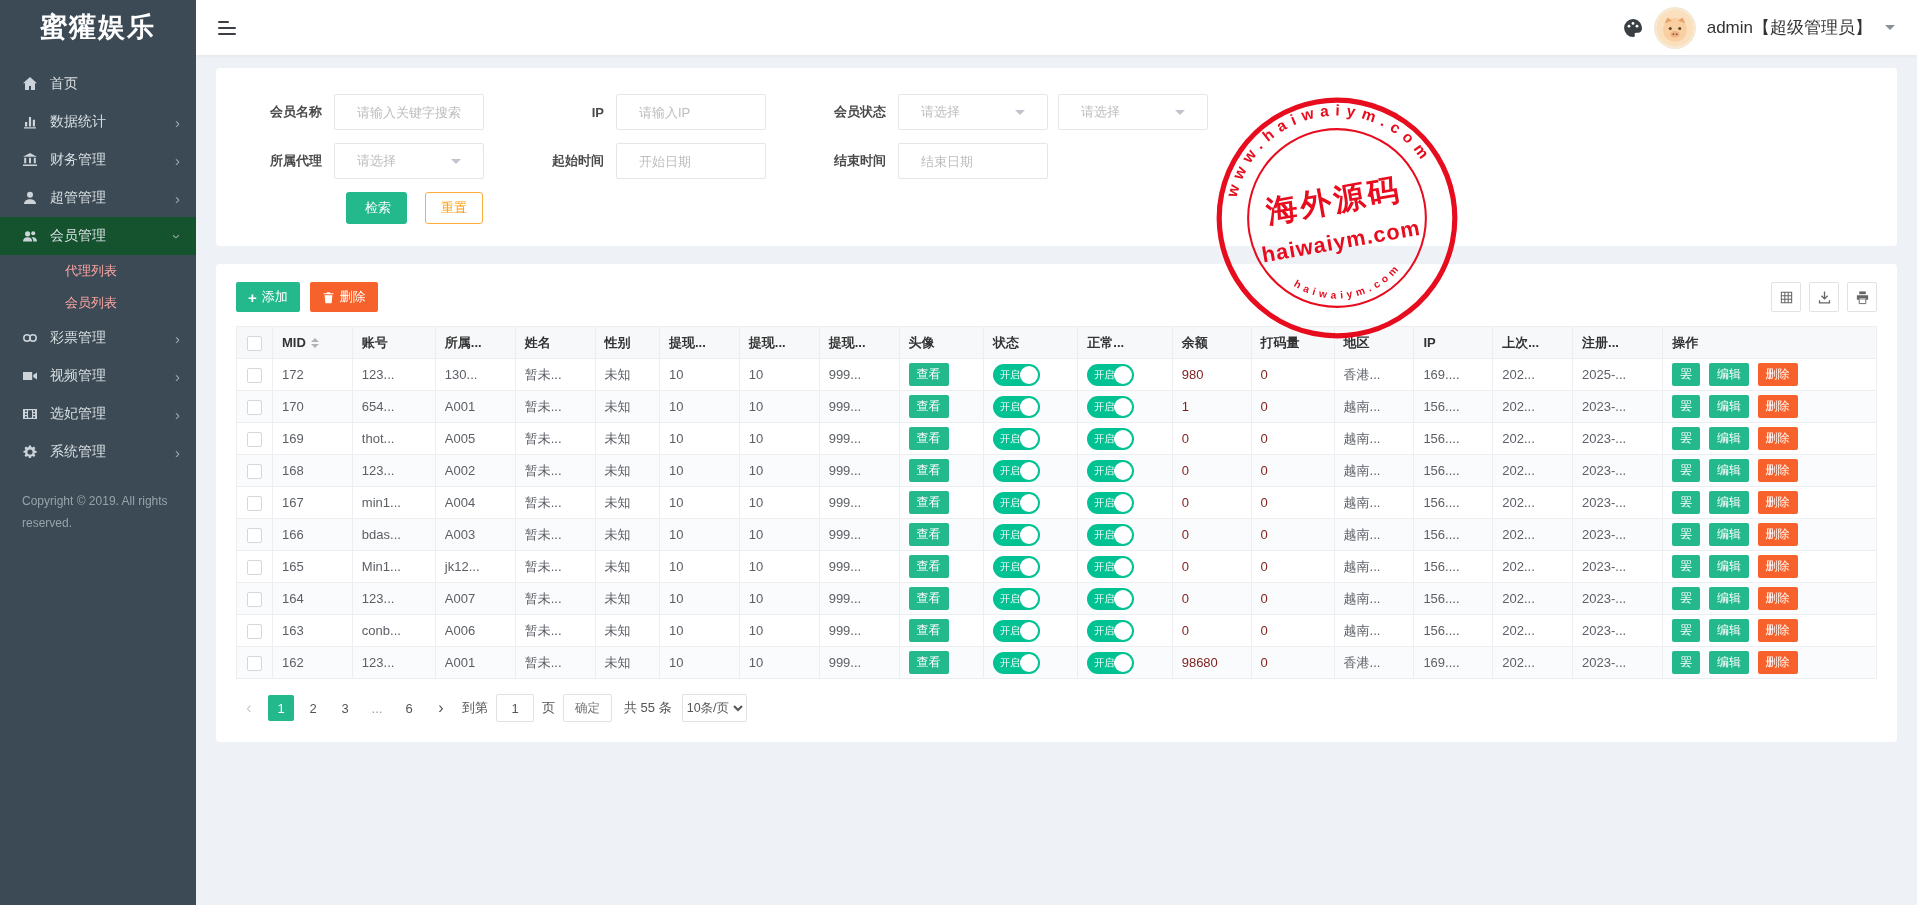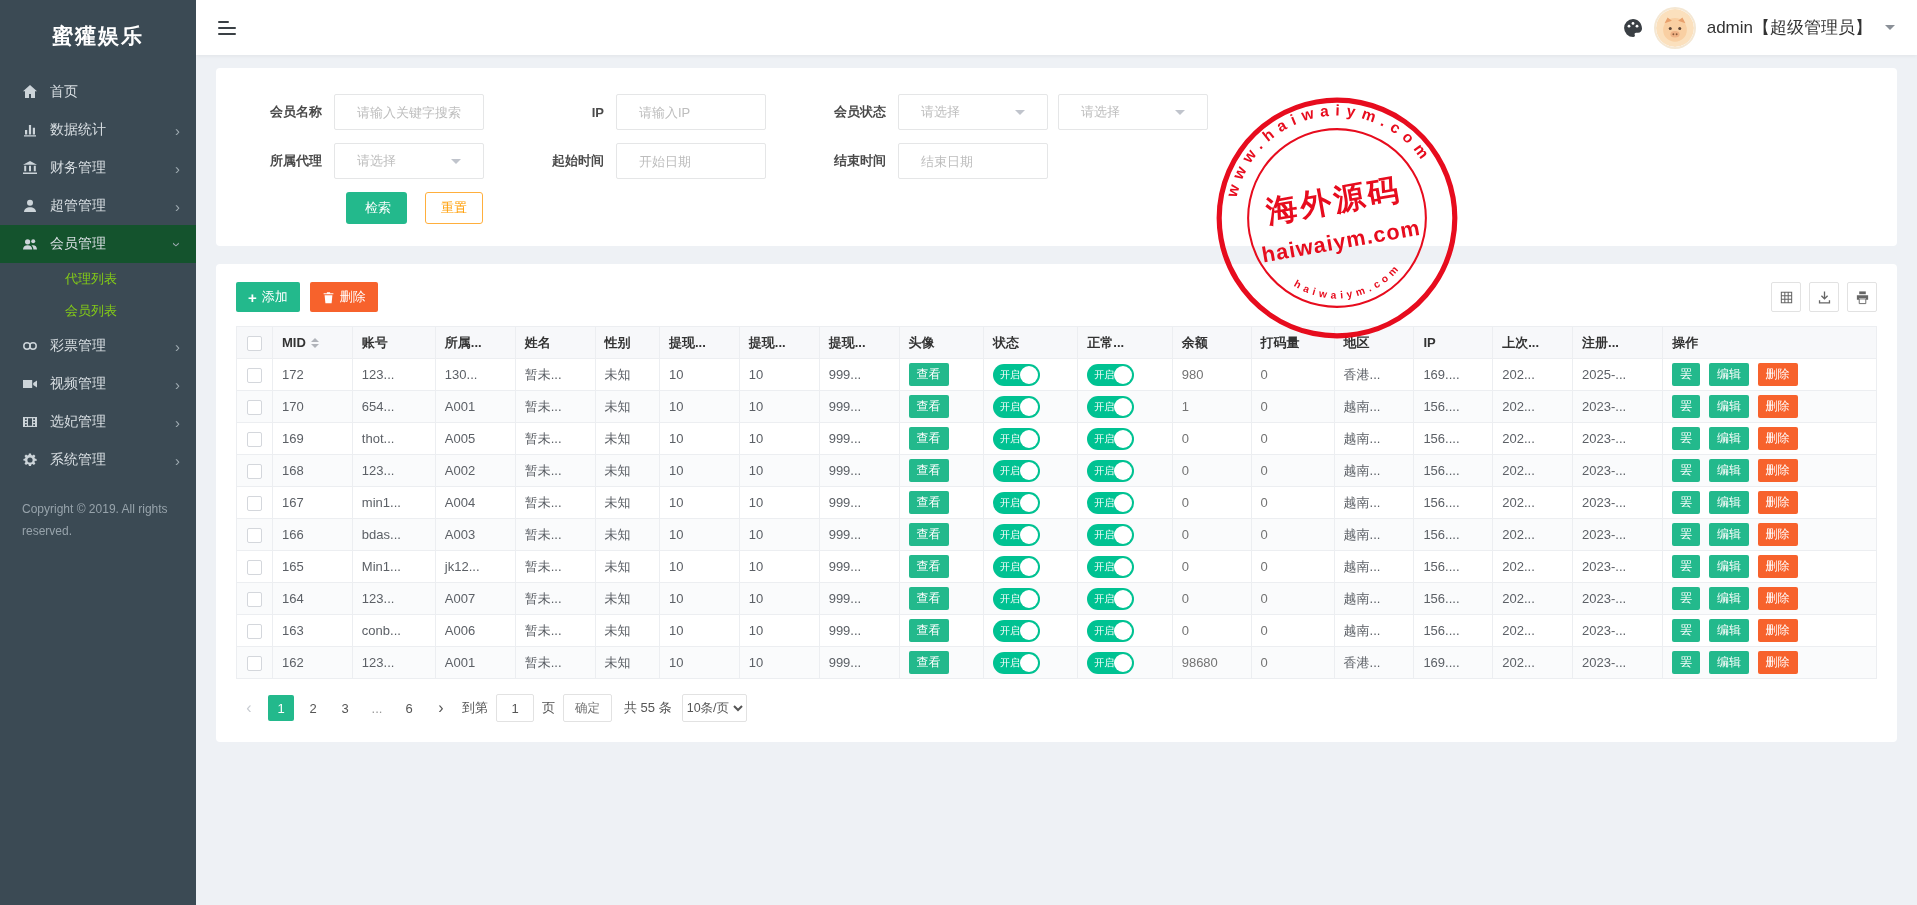--- a/index.html
+++ b/index.html
@@ -1,30 +1,30 @@
 <!DOCTYPE html>
 <html><head>
 <meta charset="utf-8">
 <style>
   * { margin:0; padding:0; box-sizing:border-box; }
   html,body { width:1917px; height:905px; overflow:hidden; }
   body { font-family:"Liberation Sans","DejaVu Sans",sans-serif; background:#eef1f5; font-size:13px; color:#333; position:relative; }
 
   
   .sidebar { position:absolute; left:0; top:0; bottom:0; width:196px; background:#3b4a54; z-index:10; }
-  .logo { height:55px; line-height:55px; text-align:center; color:#fff; font-size:21px; font-weight:bold; letter-spacing:2px;margin-top:8px; }
+  .logo { height:55px; line-height:55px; text-align:center; color:#fff; font-size:27px; font-weight:bold; letter-spacing:2px; }
   .menu { margin-top:10px; }
   .menu-item { height:38px; display:flex; align-items:center; padding:0 16px 0 22px; cursor:pointer; color:#d9dfe3; font-size:14px; }
   .menu-item.active { background:#14532d; }
   .mi-icon { width:16px; height:16px; margin-right:12px; display:inline-flex; flex:none; }
   .mi-icon svg { width:16px; height:16px; }
   .mi-label { flex:1; white-space:nowrap; }
   .mi-arrow { color:#9fabb2; font-size:15px; line-height:1; transition:none; }
   .mi-arrow.down { transform:rotate(90deg); }
-  .submenu-item { height:32px; line-height:32px; padding-left:65px; font-size:13px; color:#84cc16; cursor:pointer; }
+  .submenu-item { height:32px; line-height:32px; padding-left:65px; font-size:13px; color:#fca5a5; cursor:pointer; }
   .copyright { padding:20px 22px; font-size:12px; color:#97a3ab; line-height:1.8; }
 
   
   .header { position:absolute; left:196px; top:0; right:0; height:55px; background:#fff; display:flex; align-items:center; padding:0 22px; box-shadow:0 1px 4px rgba(0,0,0,.06); z-index:5; }
   .hamburger { width:20px; height:16px; cursor:pointer; display:inline-flex; }
   .header-right { margin-left:auto; display:flex; align-items:center; gap:13px; }
   .theme-icon { width:20px; height:20px; cursor:pointer; display:inline-flex; }
   .avatar { width:38px; height:38px; border-radius:50%; overflow:hidden; cursor:pointer; flex:none; box-shadow:0 0 0 2px #f4e7d3; }
   .user-name { font-size:17px; color:#333; cursor:pointer; }
   .caret-down { width:0; height:0; border:5px solid transparent; border-top-color:#8a9097; margin-top:5px; }
@@ -63,21 +63,21 @@
   th,td { border:1px solid #eceef1; height:32px; padding:0 9px; font-size:13px; color:#5c6066; text-align:left; white-space:nowrap; overflow:hidden; }
   th { background:#f7f8fa; color:#333; font-weight:bold; }
   tbody tr:nth-child(even) td { background:#fafbfc; }
   .th-cb,.td-cb { width:36px; text-align:center; padding:0; }
   .cb { width:15px; height:15px; border:1px solid #d4d7dc; border-radius:2px; background:#fff; display:inline-block; vertical-align:middle; cursor:pointer; }
   .th-mid span:first-child { vertical-align:middle; }
   .sort { display:inline-flex; flex-direction:column; margin-left:5px; gap:2px; vertical-align:middle; }
   .sort i { display:block; width:0; height:0; border:4px solid transparent; }
   .sort .up { border-bottom-color:#b0b3b9; border-top-width:0; }
   .sort .dn { border-top-color:#b0b3b9; border-bottom-width:0; }
-  .red { color:#737373; }
+  .red { color:#7f1d1d; }
   .cell-btn { display:inline-flex; align-items:center; justify-content:center; height:23px; padding:7px 8px; border-radius:2px; color:#fff; font-size:12px; cursor:pointer; }
   .cbg { background:#23b98c; }
   .cbo { background:#f7622c; }
   .td-actions .cell-btn { margin-right:5px; }
   .toggle { width:47px; height:22px; border-radius:11px; background:#00c292; display:inline-flex; align-items:center; position:relative; padding-left:7px; color:#fff; font-size:10px; cursor:pointer; vertical-align:middle; }
   .knob { position:absolute; right:2px; top:2px; width:18px; height:18px; background:#fff; border-radius:50%; }
 
   
   .pager { display:flex; align-items:center; margin-top:15px; gap:6px; font-size:13px; color:#555; }
   .pages { display:contents; }

